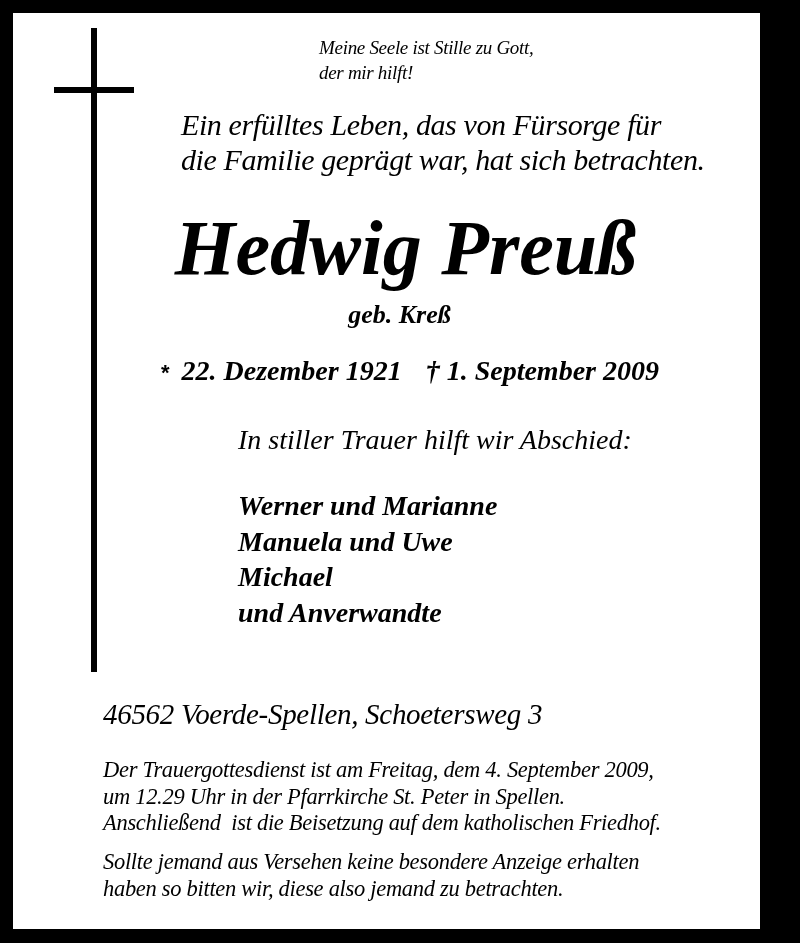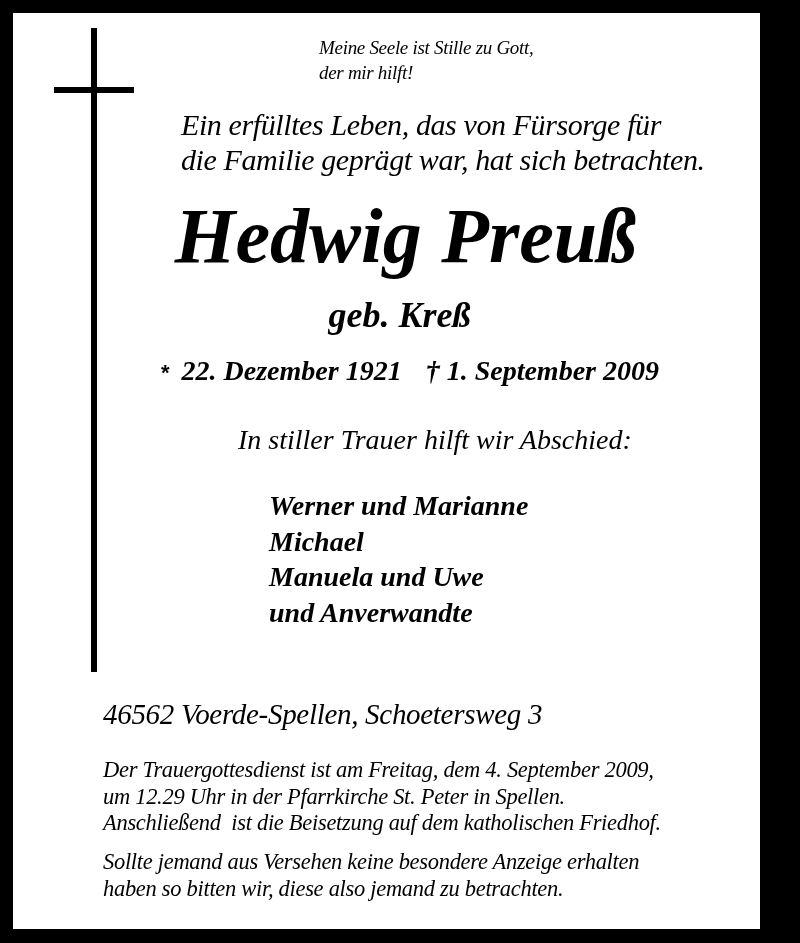--- a/index.html
+++ b/index.html
@@ -35,50 +35,50 @@
     font-size: 19px; line-height: 25px;
     letter-spacing: -0.3px;
   }
   .intro {
     left: 168px; top: 94px;
     font-size: 30px; line-height: 35px;
     letter-spacing: -0.4px;
   }
   .name {
     left: 0; width: 773px; text-align: center;
-    top: 178px;
+    top: 190px;
     font-size: 78px; line-height: 90px;
     font-weight: bold;
     padding-left: 12px;
     box-sizing: border-box;
   }
   .birthname {
     left: 0; width: 773px; text-align: center;
     top: 286px;
-    font-size: 36px; line-height: 32px;
+    font-size: 26px; line-height: 32px;
     font-weight: bold;
     padding-left: 0px;
   }
   .dates {
     left: 148px; top: 341px;
     font-size: 28px; line-height: 34px;
     font-weight: bold;
   }
   .dates .star { font-style: normal; font-family: "Liberation Sans", sans-serif; font-size: 22px; margin-right: 12px; }
   .dates .gap { display: inline-block; width: 24px; }
   .mourn {
     left: 225px; top: 410px;
     font-size: 28px; line-height: 34px;
   }
   .family {
     left: 225px; top: 475px;
     font-size: 28px; line-height: 35.5px;
     font-weight: bold;
   }
-  .family div { white-space: nowrap; margin-left: 31px; }
+  .family div { white-space: nowrap; }
   .address {
     left: 90px; top: 684px;
     font-size: 29px; line-height: 34px;
     letter-spacing: -0.3px;
   }
   .service {
     left: 90px; top: 744px;
     font-size: 22.5px; line-height: 26.5px;
     letter-spacing: -0.3px;
   }
@@ -113,22 +113,22 @@
   <div class="abs birthname">geb. Kreß</div>
 
   <div class="abs dates">
     <span class="star">*</span><span>22. Dezember 1921</span><span class="gap"></span><span>†</span>&nbsp;<span>1. September 2009</span>
   </div>
 
   <div class="abs mourn">In stiller Trauer hilft wir Abschied:</div>
 
   <div class="abs family">
     <div>Werner und Marianne</div>
+    <div>Manuela und Uwe</div>
     <div>Michael</div>
-    <div>Manuela und Uwe</div>
     <div>und Anverwandte</div>
   </div>
 
   <div class="abs address">46562 Voerde-Spellen, Schoetersweg 3</div>
 
   <div class="abs service">
     <div>Der Trauergottesdienst ist am Freitag, dem 4. September 2009,</div>
     <div>um 12.29 Uhr in der Pfarrkirche St. Peter in Spellen.</div>
     <div style="white-space: pre; text-align: right;">Anschließend  ist die Beisetzung auf dem katholischen Friedhof.</div>
   </div>

